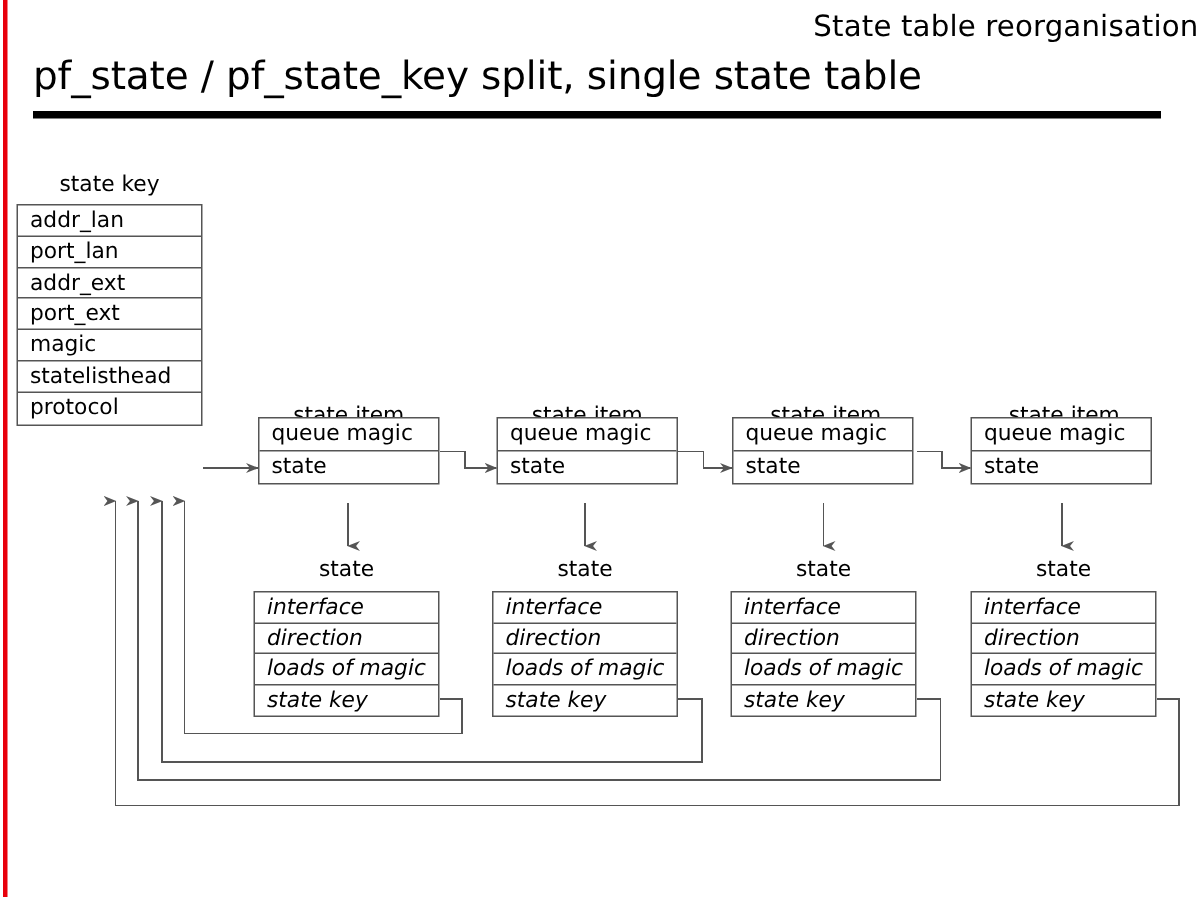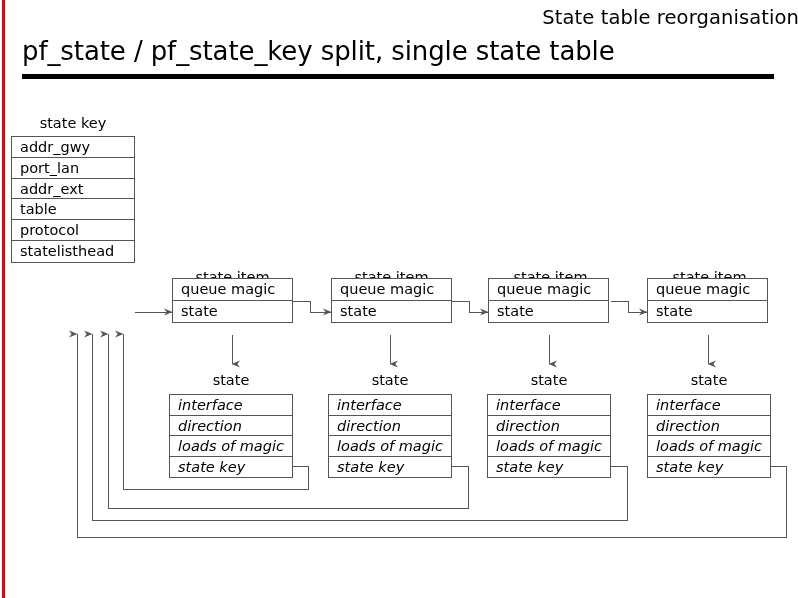--- a/index.html
+++ b/index.html
@@ -191,26 +191,27 @@
 
       <path d="M293,466 L308,466 L308,489 L123,489 L123,334" marker-end="url(#arrow-u)"></path>
       <path d="M452,466 L468,466 L468,508 L108,508 L108,334" marker-end="url(#arrow-u)"></path>
       <path d="M611,466 L627,466 L627,520 L92,520 L92,334" marker-end="url(#arrow-u)"></path>
       <path d="M771,466 L786,466 L786,537 L77,537 L77,334" marker-end="url(#arrow-u)"></path>
     </g>
   </svg>
 
   <div class="caption" id="state-key-caption">state key</div>
   <div class="struct" id="state-key-box">
-    <div class="row">addr_gwy</div>
+    <div class="row">addr_lan</div>
     <div class="row">port_lan</div>
     <div class="row">addr_ext</div>
-    <div class="row">table</div>
+    <div class="row">port_ext</div>
+    <div class="row">magic</div>
+    <div class="row">statelisthead</div>
     <div class="row">protocol</div>
-    <div class="row">statelisthead</div>
   </div>
 
   <div class="caption state-item-caption" style="left:172px">state item</div>
   <div class="struct state-item-box" style="left:172px">
     <div class="row">queue magic</div>
     <div class="row">state</div>
   </div>
 
   <div class="caption state-item-caption" style="left:331px">state item</div>
   <div class="struct state-item-box" style="left:331px">

